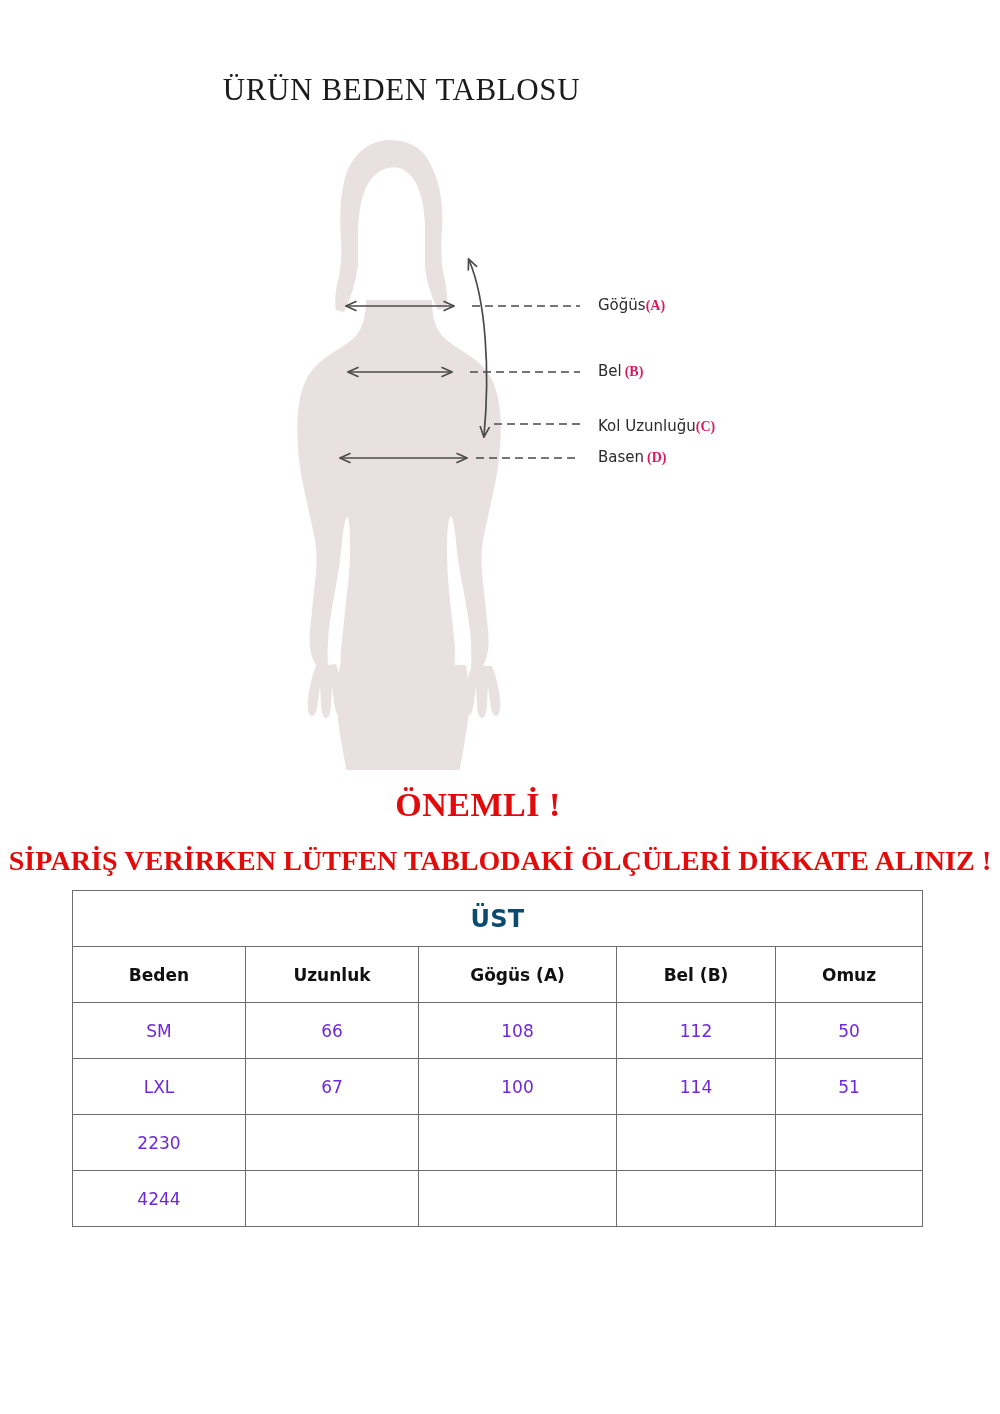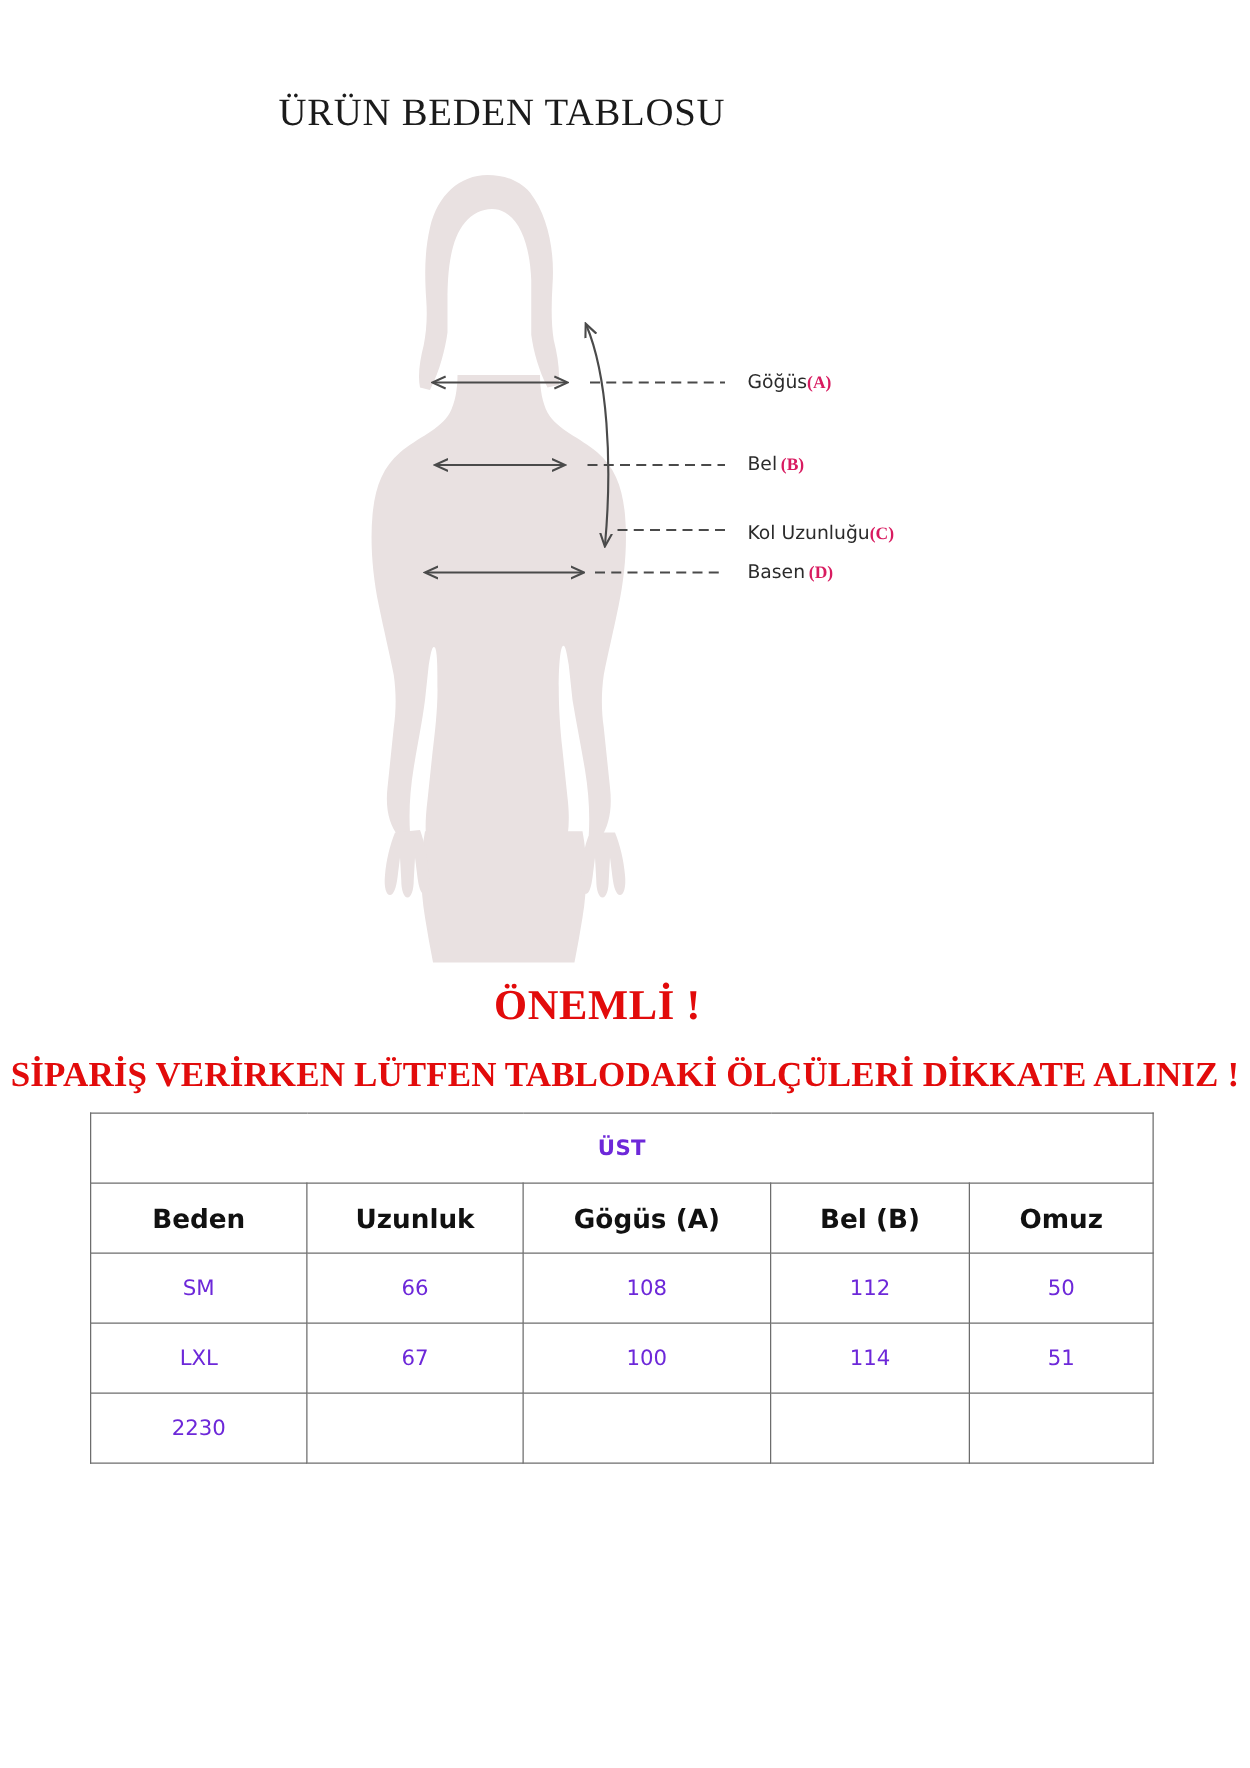--- a/index.html
+++ b/index.html
@@ -109,28 +109,28 @@
   }
   .col-beden  { width: 173px; }
   .col-uzun   { width: 173px; }
   .col-gogus  { width: 198px; }
   .col-bel    { width: 159px; }
   .col-omuz   { width: 147px; }
 
   .tbl-section {
     font-family: "DejaVu Sans", "Liberation Sans", sans-serif;
     font-weight: 700;
-    font-size: 17px;
-    color: #6d28d9;
+    font-size: 24px;
+    color: #0c4a6e;
     letter-spacing: 0.3px;
   }
   .tbl-head {
     font-family: "DejaVu Sans", "Liberation Sans", sans-serif;
     font-weight: 700;
-    font-size: 21px;
+    font-size: 17px;
     color: #111111;
   }
   .tbl-cell {
     font-family: "DejaVu Sans", "Liberation Sans", sans-serif;
     font-weight: 400;
     font-size: 17px;
     color: #6d28d9;
   }
 </style>
 </head>
@@ -336,15 +336,22 @@
         <td class="tbl-cell">114</td>
         <td class="tbl-cell">51</td>
       </tr>
       <tr>
         <td class="tbl-cell">2230</td>
         <td class="tbl-cell"></td>
         <td class="tbl-cell"></td>
         <td class="tbl-cell"></td>
         <td class="tbl-cell"></td>
       </tr>
+      <tr>
+        <td class="tbl-cell">4244</td>
+        <td class="tbl-cell"></td>
+        <td class="tbl-cell"></td>
+        <td class="tbl-cell"></td>
+        <td class="tbl-cell"></td>
+      </tr>
     </tbody>
   </table>
 </div>
 
 </body></html>

